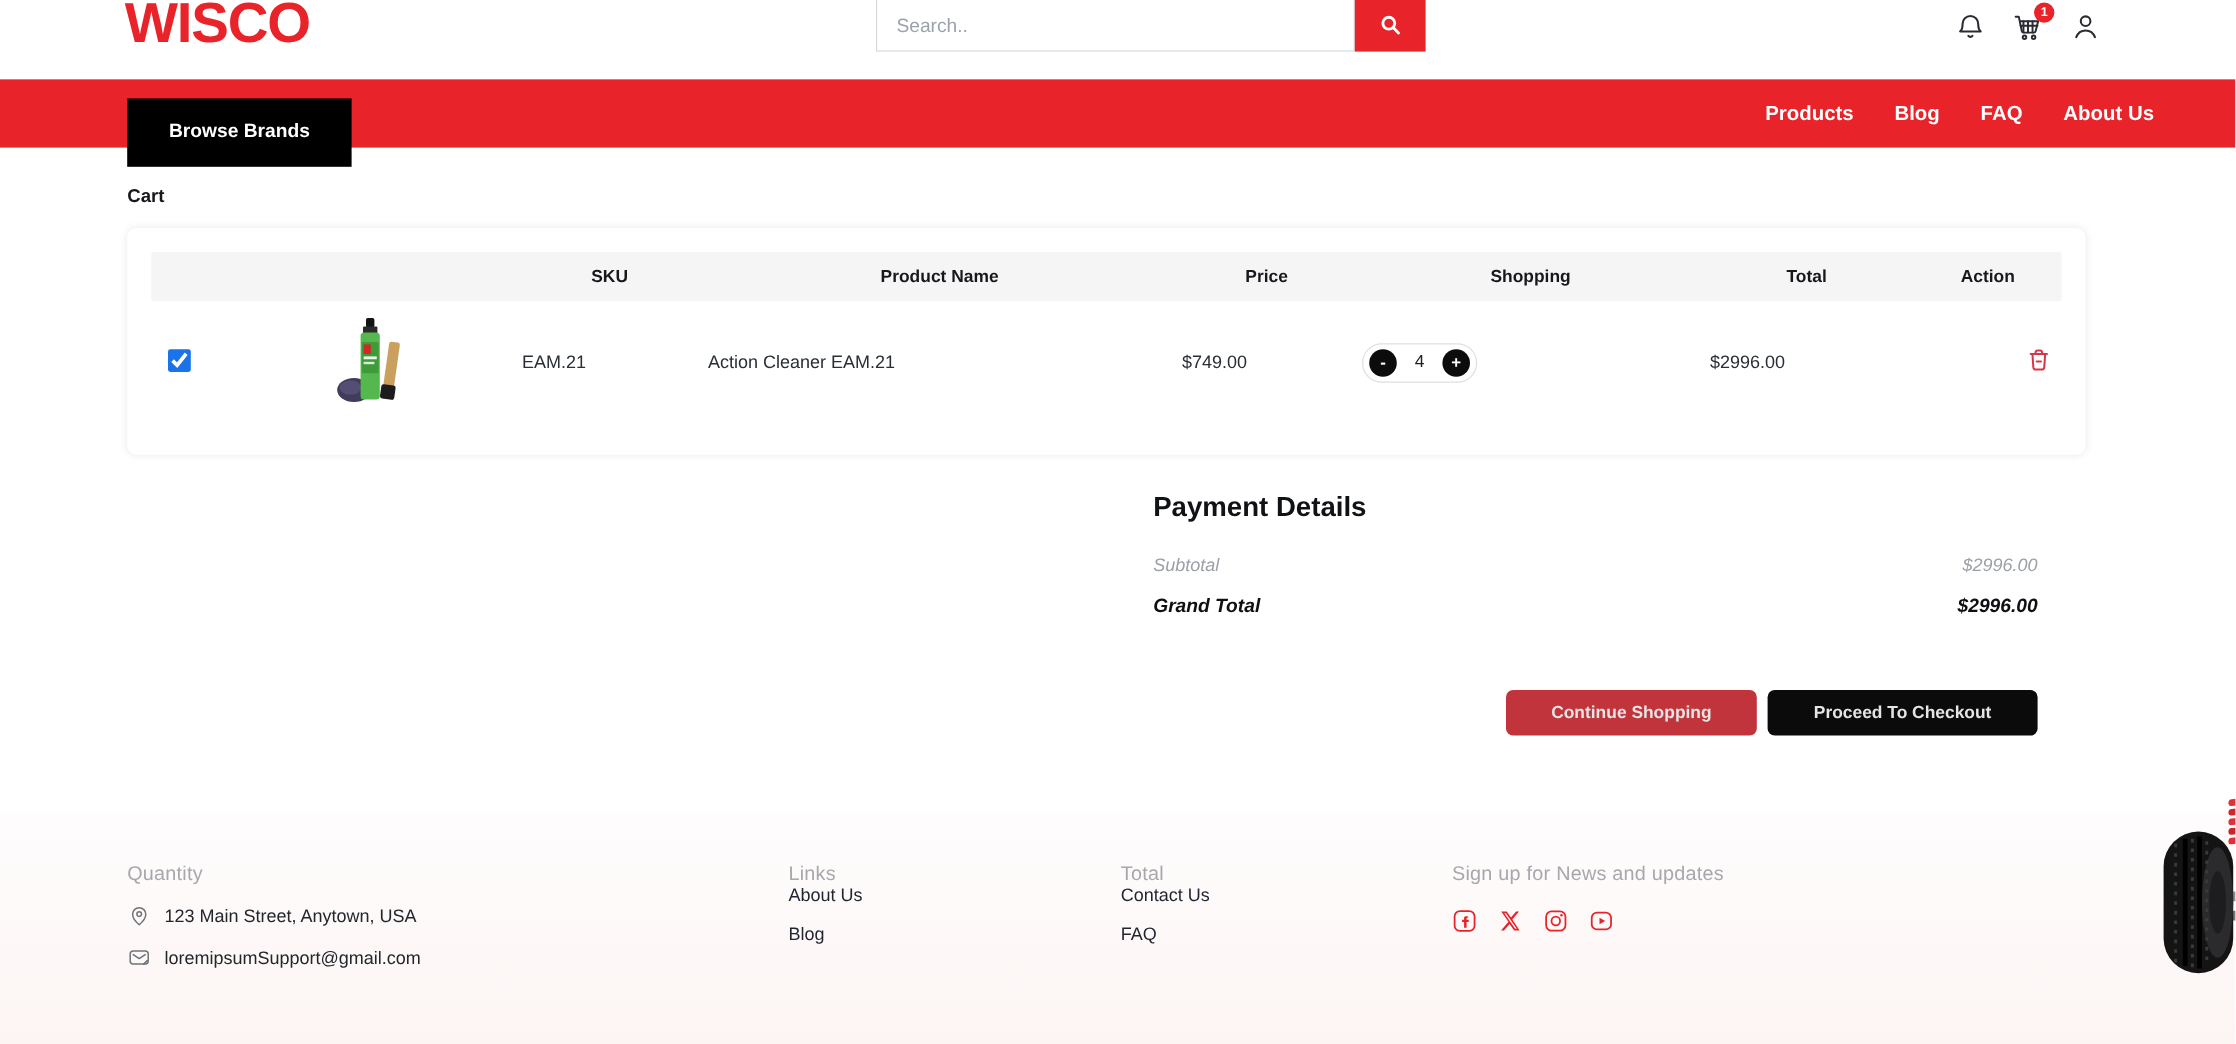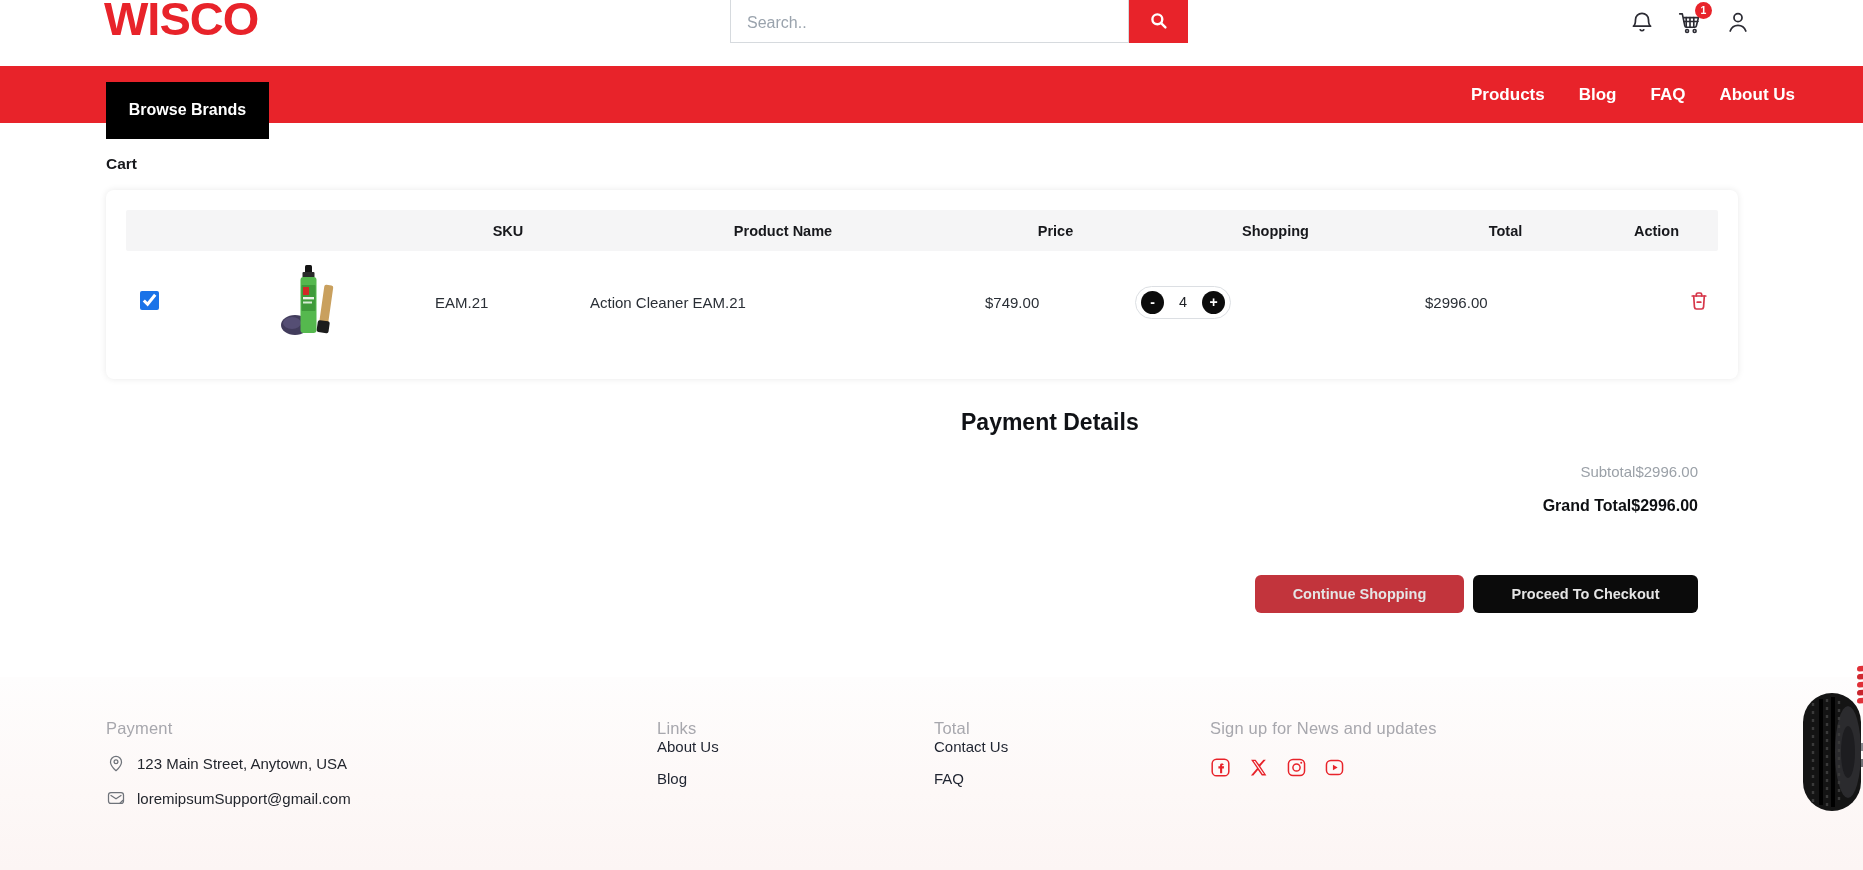--- a/index.html
+++ b/index.html
@@ -14,21 +14,21 @@
   .search-input { width:399px; height:55px; border:1px solid #d6dade; background:#fff; padding:14px 0 0 16px; font-size:16px; color:#333; outline:none; font-family:inherit; }
   .search-input::placeholder { color:#9aa3ad; }
   .search-btn { width:59px; height:55px; background:#e8232a; border:none; display:flex; align-items:center; justify-content:center; padding-top:10px; cursor:pointer; }
   .hdr-icons { position:absolute; right:112px; top:0; height:43px; display:flex; align-items:center; gap:22px; }
   .hicon { position:relative; width:26px; height:26px; color:#2b2b33; cursor:pointer; }
   .hicon svg { width:100%; height:100%; }
   .badge { position:absolute; top:-7px; right:-9px; min-width:17px; height:17px; border-radius:50%; background:#e8232a; color:#fff; font-size:10.5px; font-weight:700; display:flex; align-items:center; justify-content:center; }
 
   
   .navbar { height:57px; background:#e8232a; display:flex; align-items:center; }
-  .brandbtn { width:163px; height:57px; margin-left:106px; background:#000; color:#fff; font-size:16px; font-weight:700; display:flex; align-items:center; justify-content:center; cursor:pointer;margin-top:31px; }
+  .brandbtn { width:187px; height:57px; margin-left:106px; background:#000; color:#fff; font-size:16px; font-weight:700; display:flex; align-items:center; justify-content:center; cursor:pointer;margin-top:31px; }
   .navlinks { margin-left:auto; margin-right:68px; display:flex; gap:34px; }
   .navlink { color:#fff; font-size:17px; font-weight:700; cursor:pointer; }
 
   
   .cart-title { margin:32px 0 0 106px; font-size:15.5px; font-weight:700; color:#17181c; }
   .cart-card { margin:17px 0 0 106px; width:1632px; background:#fff; border-radius:8px; box-shadow:0 0 7px rgba(0,0,0,.09); padding:20px; }
   .cgrid { display:grid; grid-template-columns:60px 240px 155px 395px 150px 290px 170px 1fr; align-items:center; }
   .chead { background:#f5f5f6; height:41px; font-size:14.5px; font-weight:700; color:#17181c; border-radius:2px; }
   .chead > div { padding-left:9px;text-align:center; }
   .crow { padding:12px 0 18px; font-size:15px; color:#2a2f36; }
@@ -38,21 +38,21 @@
   .cell-img { display:flex; justify-content:center; }
   .qty-pill { display:inline-flex; align-items:center; gap:14px; border:1px solid #dcdfe3; border-radius:17px; padding:4px 5px; background:#fff; }
   .qty-btn { width:23px; height:23px; border-radius:50%; background:#0c0c0c; color:#fff; border:none; font-size:14px; font-weight:700; line-height:1; display:flex; align-items:center; justify-content:center; cursor:pointer; }
   .qty-val { font-size:14.5px; color:#1d2025; min-width:10px; text-align:center; }
   .trash { margin-left:92px; width:24px; height:24px; color:#d63649; cursor:pointer; }
   .trash svg { width:100%; height:100%; }
 
   
   .payment { margin:30px 0 0 961px; width:737px; }
   .pay-title { font-size:23px; font-weight:600; color:#101216; }
-  .pay-row { display:flex; justify-content:flex-end; margin-top:27px; font-size:15px; color:#9ba1a8; }
+  .pay-row { display:flex; justify-content:space-between; margin-top:27px; font-size:15px; color:#9ba1a8;font-style:italic; }
   .pay-row.grand { margin-top:17px; font-size:16px; font-weight:700; color:#0e1013; }
   .pay-btns { display:flex; justify-content:flex-end; gap:9px; margin-top:60px; }
   .btn { height:38px; border:none; border-radius:6px; font-family:inherit; font-size:14.5px; font-weight:700; color:#e5e5e5; cursor:pointer; }
   .btn-red { width:209px; background:#c2343c; }
   .btn-black { width:225px; background:#0b0b0b; }
 
   
   .footer { position:absolute; left:0; right:0; top:677px; bottom:0; background:linear-gradient(180deg,#fefdfd 0%,#fdf8f7 60%,#fcf5f4 100%); padding:42px 0 0 106px; display:grid; grid-template-columns:551px 277px 276px auto; }
   .fhead { font-size:16.5px; color:#a7a7ad; letter-spacing:.2px; }
   .fitem { display:flex; align-items:center; gap:11px; margin-top:0; font-size:15px; color:#23262d; }
@@ -196,21 +196,21 @@
       <span>$2996.00</span>
     </div>
     <div class="pay-btns">
       <button class="btn btn-red">Continue Shopping</button>
       <button class="btn btn-black">Proceed To Checkout</button>
     </div>
   </section>
 
   <footer class="footer">
     <div class="company">
-      <div class="fhead">Payment</div>
+      <div class="fhead">Quantity</div>
       <div class="fitem">
         <span class="ficon">
           <svg viewBox="0 0 24 24" fill="none" stroke="currentColor" stroke-width="1.5" stroke-linecap="round" stroke-linejoin="round">
             <path d="M12 21.2s-6.6-5.6-6.6-10.5a6.6 6.6 0 1 1 13.2 0C18.6 15.6 12 21.2 12 21.2z"></path>
             <circle cx="12" cy="10.5" r="2.3"></circle>
           </svg>
         </span>
         <span>123 Main Street, Anytown, USA</span>
       </div>
       <div class="fitem">

